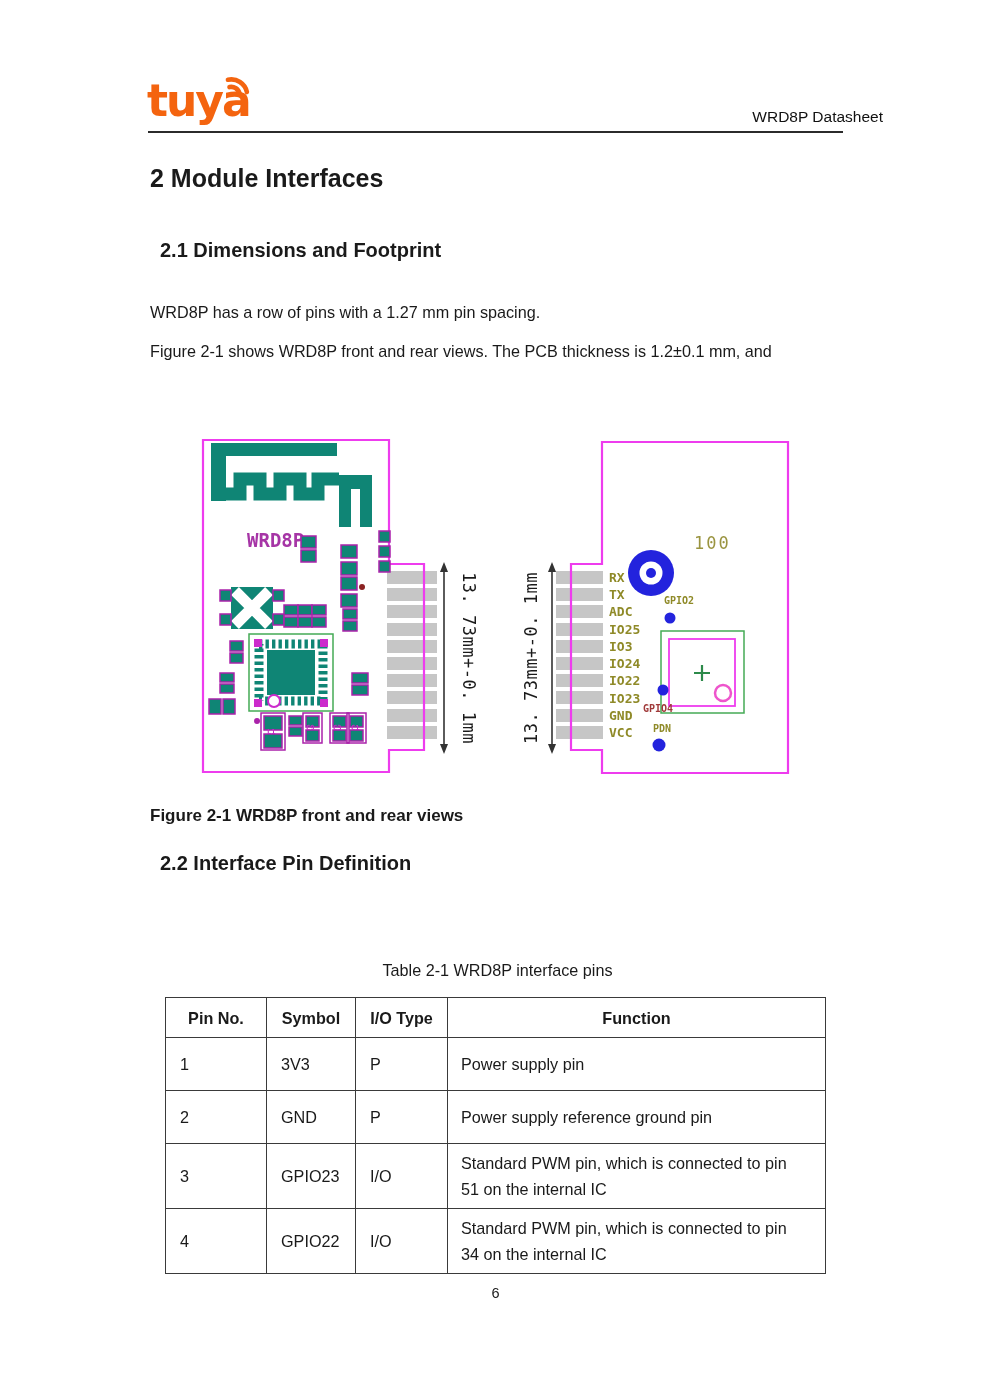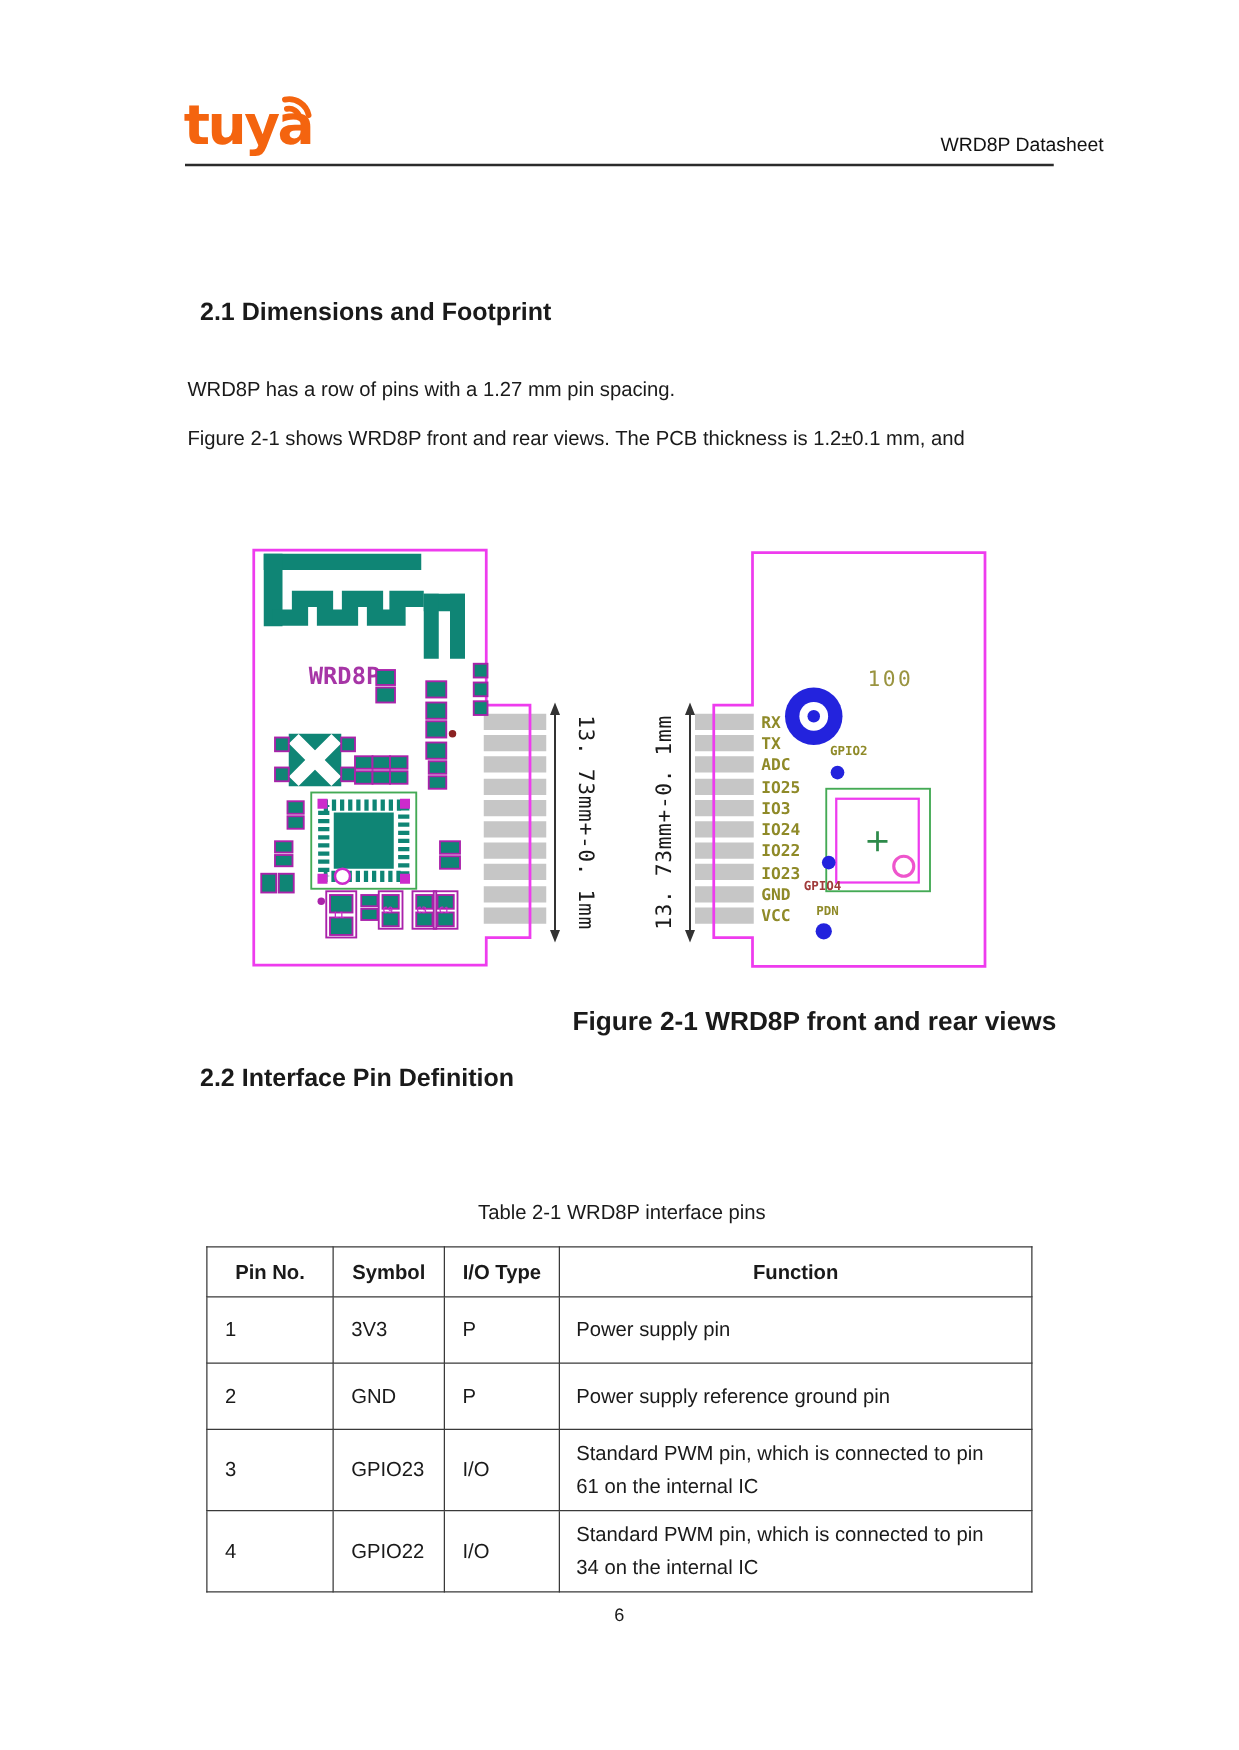--- a/index.html
+++ b/index.html
@@ -14,22 +14,22 @@
   .doc-title{position:absolute;right:148px;top:108px;font-size:15.5px;color:#111;}
   .rule{position:absolute;left:148px;top:131px;width:695px;border-top:2px solid #2b2b2b;}
 
   .h1{position:absolute;left:150px;top:164px;font-size:25px;font-weight:bold;}
   .h2{position:absolute;left:160px;font-size:20px;font-weight:bold;}
   .h2.s21{top:239px;} .h2.s22{top:852px;}
   .body-text{position:absolute;left:150px;width:700px;font-size:16.2px;line-height:26.5px;}
   .p1{top:299px;} .p2{top:338px;}
 
   .figure-wrap{position:absolute;left:200px;top:435px;}
-  .caption{position:absolute;left:150px;width:695px;top:806px;text-align:right;
-           font-size:21px;font-weight:bold;}
+  .caption{position:absolute;left:150px;width:695px;top:806px;text-align:left;
+           font-size:17px;font-weight:bold;}
   .table-title{position:absolute;left:150px;width:695px;top:961px;text-align:center;
            font-size:16.2px;font-weight:normal;}
 
   table.pins{position:absolute;left:165px;top:997px;border-collapse:collapse;table-layout:fixed;
              font-size:16.2px;}
   table.pins th,table.pins td{border:1.6px solid #3a3a3a;line-height:26px;}
   table.pins th{height:39px;font-weight:bold;padding:0 4px;}
   table.pins td{height:40px;padding:6px 10px 6px 14px;vertical-align:middle;text-align:left;}
   table.pins td.fn{padding:6px 18px 6px 13px;}
 
@@ -54,20 +54,21 @@
     <svg class="logo-arcs" width="34" height="32" viewBox="0 0 34 32">
       <g transform="rotate(-12 10 26)" fill="none" stroke="#f4640f" stroke-width="4.6" stroke-linecap="round">
         <path d="M8 11 A16 16 0 0 1 24 27"></path>
         <path d="M8 18.5 A8.5 8.5 0 0 1 16.5 27"></path>
       </g>
     </svg>
   </div>
   <div class="doc-title">WRD8P Datasheet</div>
   <div class="rule"></div>
 
+  <div class="h1">2 Module Interfaces</div>
   <div class="h2 s21">2.1 Dimensions and Footprint</div>
   <div class="body-text p1">WRD8P has a row of pins with a 1.27 mm pin spacing.</div>
   <div class="body-text p2">
     <div>Figure 2-1 shows WRD8P front and rear views. The PCB thickness is 1.2±0.1 mm, and</div>
   </div>
 
   <div class="figure-wrap">
   <svg width="592" height="345" viewBox="0 0 592 345">
 
     <g>
@@ -275,21 +276,21 @@
         <tr>
           <td>2</td>
           <td>GND</td>
           <td>P</td>
           <td class="fn">Power supply reference ground pin</td>
         </tr>
         <tr>
           <td>3</td>
           <td>GPIO23</td>
           <td>I/O</td>
-          <td class="fn">Standard PWM pin, which is connected to pin 61 on the internal IC</td>
+          <td class="fn">Standard PWM pin, which is connected to pin 51 on the internal IC</td>
         </tr>
         <tr>
           <td>4</td>
           <td>GPIO22</td>
           <td>I/O</td>
           <td class="fn">Standard PWM pin, which is connected to pin 34 on the internal IC</td>
         </tr>
       </tbody>
   </table>
 

